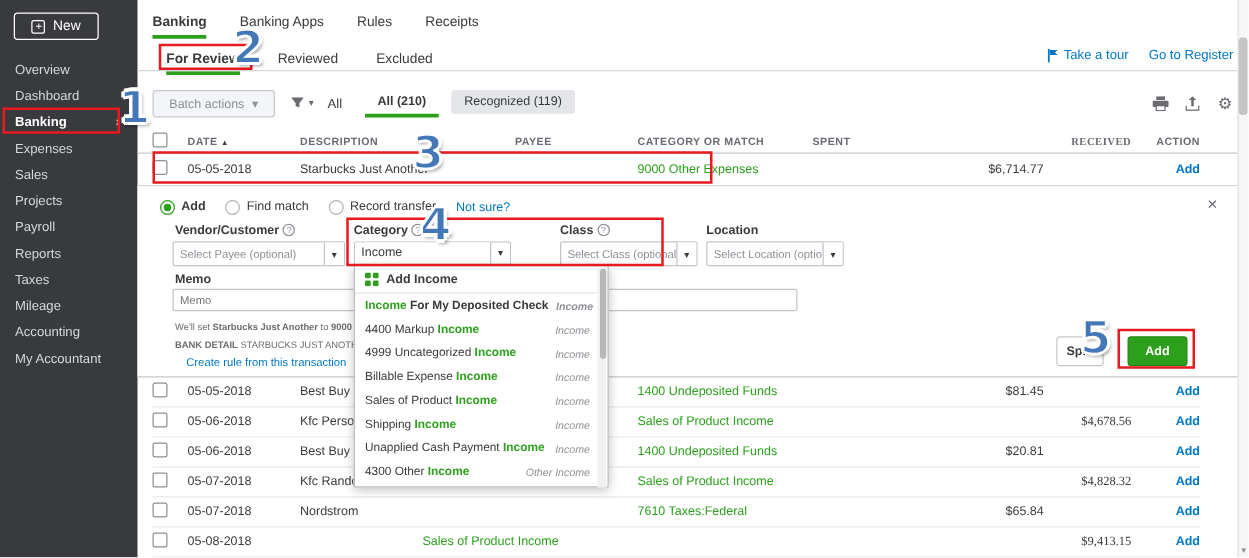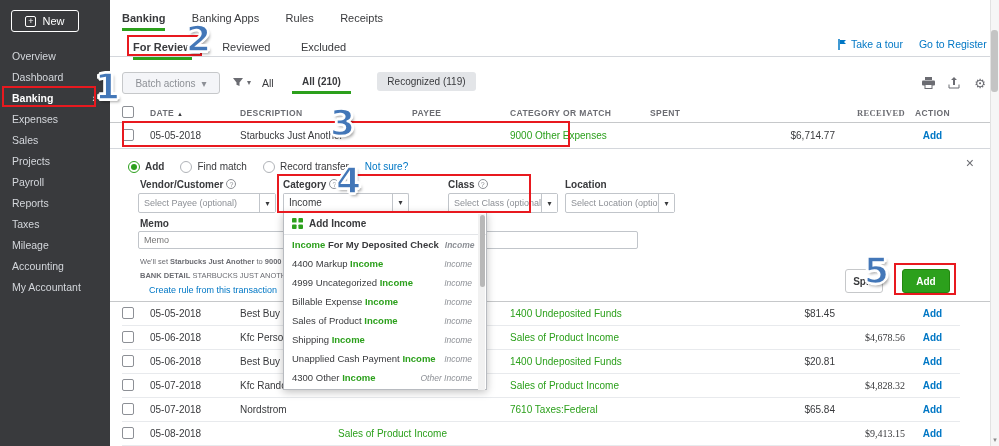--- a/index.html
+++ b/index.html
@@ -35,21 +35,21 @@
 
   
   .t-row { display:flex; align-items:center; font-size:10px; color:#393a3d; }
   .c-cb   { width:28px; }
   .c-date { width:90px; }
   .c-desc { width:172px; white-space:nowrap; overflow:hidden; }
   .c-payee{ width:98px; }
   .c-cat  { width:130px; color:#2ca01c; cursor:pointer; white-space:nowrap; }
   .c-spent{ flex:1; text-align:right; }
   .c-recv { width:70px; text-align:right;font-family:Liberation Serif, serif; }
-  .c-act  { width:55px; text-align:center; }
+  .c-act  { width:55px; text-align:right; }
   .th { font-size:8.5px; font-weight:bold; color:#6b6c72; letter-spacing:.4px; }
   .cb { display:inline-block; width:12px; height:12px; border:1px solid #8d9096; border-radius:2px; background:#fff; cursor:pointer; }
   .add-link { color:#0077c5; font-weight:bold; cursor:pointer; }
   #header-row { position:absolute; left:122px; top:104px; width:838px; height:18px; }
   #header-border { position:absolute; left:110px; top:122px; width:880px; height:1px; background:#c6c8ca; }
   #row1 { position:absolute; left:122px; top:123px; width:838px; height:25px; }
   #rows { position:absolute; left:122px; top:302px; width:838px; }
   #rows .t-row { height:24px; border-bottom:1px solid #e8eaed; }
 
   
@@ -166,21 +166,21 @@
   </div>
   <div class="abs" style="left:232px; top:76px; display:flex; align-items:center; gap:3px;">
     <svg width="12" height="12" viewBox="0 0 12 12">
         <path d="M1 2h10L7.5 6.5V10l-3-1.2V6.5z" fill="#6b6c72"></path>
       </svg>
     <span style="font-size:8px; color:#6b6c72;">▾</span>
   </div>
   <div class="abs" style="left:262px; top:77px; font-size:10.5px; color:#393a3d;text-align:center;">All</div>
   <div class="abs" style="left:292px; top:71px;">
     <span class="pill active">All (210)</span>
-    <span class="pill gray" style="margin-left:22px;">Recognized (119)</span>
+    <span class="pill gray" style="margin-left:6px;">Recognized (119)</span>
   </div>
   <div class="abs" style="left:920px; top:76px; display:flex; gap:10px;">
     <span class="tool-icon">
       <svg width="13" height="12" viewBox="0 0 13 12">
           <rect x="3" y="0" width="7" height="3" fill="#6b6c72"></rect>
           <rect x="0" y="3.5" width="13" height="5" rx="1" fill="#6b6c72"></rect>
           <rect x="3" y="7.5" width="7" height="4" fill="#fff" stroke="#6b6c72"></rect>
         </svg>
     </span>
     <span class="tool-icon">

